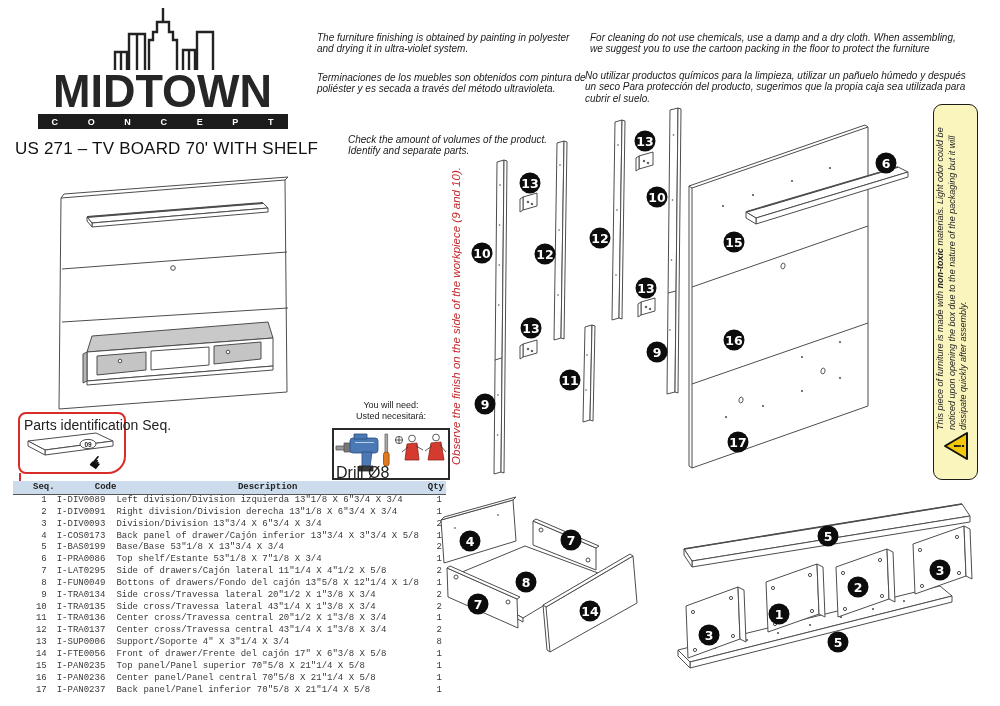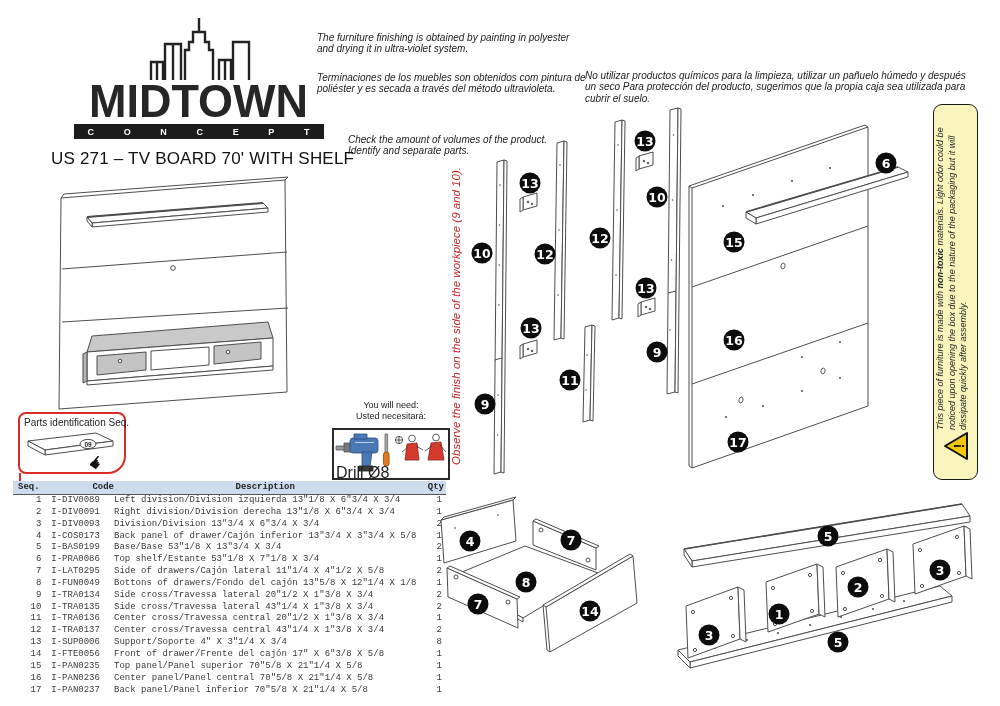--- a/index.html
+++ b/index.html
@@ -1,60 +1,60 @@
 <!DOCTYPE html>
 <html><head>
 <meta charset="utf-8">
 <style>
   html,body{margin:0;padding:0;background:#e8e8e8;}
   .page{position:relative;width:1000px;height:706px;background:#ffffff;overflow:hidden;
         font-family:"Liberation Sans",sans-serif;color:#1c1c1c;margin:0 auto;}
   .art{position:absolute;left:0;top:0;z-index:1;}
   .layer{position:absolute;z-index:2;}
   
-  .logo{left:15px;top:16px;width:295px;text-align:center;margin-left:36px;}
+  .logo{left:15px;top:6px;width:295px;text-align:center;}
   .skyline{display:block;margin:0 auto;}
   .brand{font-size:45px;font-weight:bold;letter-spacing:0px;color:#262626;line-height:0.92;
          font-family:"Liberation Sans",sans-serif;transform:scaleY(1.04);}
   .brand-bar{width:250px;height:15px;background:#1c1c1c;color:#fff;margin:3px auto 0;
              display:flex;justify-content:space-between;align-items:center;padding:0 14px;box-sizing:border-box;
              font-size:9px;font-weight:bold;}
   .prod-title{margin-top:10px;font-size:17px;color:#111;letter-spacing:0.2px;white-space:nowrap;}
   
   .note{position:absolute;font-style:italic;font-size:10px;line-height:1.14;color:#1a1a1a;z-index:2;}
   .rot-note{position:absolute;z-index:2;font-style:italic;font-size:11.5px;color:#c2272b;
             text-align:center;transform:rotate(-90deg);}
   
   .warnbox{position:absolute;left:933px;top:104px;width:45px;height:376px;background:#faf4bd;
            border:1.6px solid #1c1c1c;border-radius:9px;z-index:2;box-sizing:border-box;}
   .warntext{position:absolute;left:794px;top:249px;width:322px;height:40px;transform:rotate(-90deg);
             font-style:italic;font-size:9px;line-height:1.3;color:#222;z-index:3;text-align:left;}
   .warn-tri{position:absolute;left:941px;top:432px;transform:rotate(-90deg);z-index:3;}
   
   .pid-box{position:absolute;left:18px;top:412px;width:108px;height:62px;border:2.5px solid #d92b27;
            border-radius:8px 8px 18px 8px;z-index:2;box-sizing:border-box;background:transparent;}
-  .pid-label{position:absolute;left:24px;top:417px;font-size:10px;color:#222;z-index:3;}
+  .pid-label{position:absolute;left:24px;top:417px;font-size:14px;color:#222;z-index:3;}
   .pid-line{position:absolute;left:19px;top:473px;height:9px;border-left:2.5px solid #d92b27;z-index:2;}
   
   .tools-need{position:absolute;left:332px;top:400px;width:118px;text-align:center;font-size:9px;
               line-height:1.25;color:#222;z-index:2;}
   .tools-box{position:absolute;left:332px;top:428px;width:118px;height:52px;border:2px solid #2a2a2a;
              z-index:2;box-sizing:border-box;}
   .drill-label{position:absolute;left:336px;top:464px;font-size:16px;color:#222;z-index:3;}
   
   .parts-table{position:absolute;left:13px;top:481px;width:433px;border-collapse:collapse;z-index:2;
                font-family:"Liberation Mono","DejaVu Sans Mono",monospace;font-size:9px;color:#3a3a3a;}
   .parts-table th{background:#ccdcec;font-weight:bold;color:#222;border-bottom:1.2px solid #555;
                   padding:1px 0;line-height:11px;}
   .parts-table td{padding:0;line-height:11.85px;white-space:nowrap;}
   .parts-table .c0{width:36px;text-align:right;padding-right:10px;}
   .parts-table .c1{width:72px;text-align:left;}
   .parts-table .c2{width:292px;text-align:left;}
   .parts-table .c3{width:33px;text-align:right;padding-right:4px;}
-  th.h0{text-align:left;padding-left:5px;}
+  th.h0{text-align:left;padding-left:20px;}
   th.h1{text-align:right;}
   th.h2{text-align:center;}
   th.h3{text-align:right;padding-right:2px;}
   
   .overlay{position:absolute;inset:0;z-index:4;pointer-events:none;}
   .badge{position:absolute;width:21px;height:21px;border-radius:50%;background:#0c0c0c;color:#fff;
          display:flex;align-items:center;justify-content:center;font-weight:bold;font-size:12.5px;
          font-family:"DejaVu Sans",sans-serif;transform:translate(-50%,-50%);}
 </style>
 </head>
@@ -290,20 +290,21 @@
         <span>E</span>
         <span>P</span>
         <span>T</span>
       </div>
     <div class="prod-title">US 271 – TV BOARD 70' WITH SHELF</div>
   </div>
 
   <p class="note" style="left:317px;top:22px;width:268px;">The furniture finishing is obtained by painting in polyester and drying it in ultra-violet system.</p>
   <p class="note" style="left:317px;top:60px;width:272px;margin-top:12px;">Terminaciones de los muebles son obtenidos com pintura de poliéster y es secada a través del método ultravioleta.</p>
   <p class="note" style="left:348px;top:124px;width:230px;">Check the amount of volumes of the product. Identify and separate parts.</p>
+  <p class="note" style="left:590px;top:22px;width:370px;">For cleaning do not use chemicals, use a damp and a dry cloth. When assembling, we suggest you to use the cartoon packing in the floor to protect the furniture</p>
   <p class="note" style="left:585px;top:60px;width:385px;">No utilizar productos químicos para la limpieza, utilizar un pañuelo húmedo y después un seco Para protección del producto, sugerimos que la propia caja sea utilizada para cubrir el suelo.</p>
 
   <div class="rot-note" style="left:286px;top:310px;width:340px;">Observe the finish on the side of the workpiece (9 and 10).</div>
 
   <div class="warnbox"></div>
   <div class="warntext"><span>This piece of furniture is made with </span><b>non-toxic</b><span> materials. Light odor could be noticed upon opening the box due to the nature of the packaging but it will dissipate quickly after assembly.</span></div>
   <svg class="warn-tri" width="30" height="28" viewBox="0 0 30 28">
     <path d="M15,3 L28,25 L2,25 Z" fill="#f4c80a" stroke="#111" stroke-width="2" stroke-linejoin="round"></path>
     <text x="15" y="22" font-size="14" font-weight="bold" text-anchor="middle" fill="#111">!</text>
   </svg>

